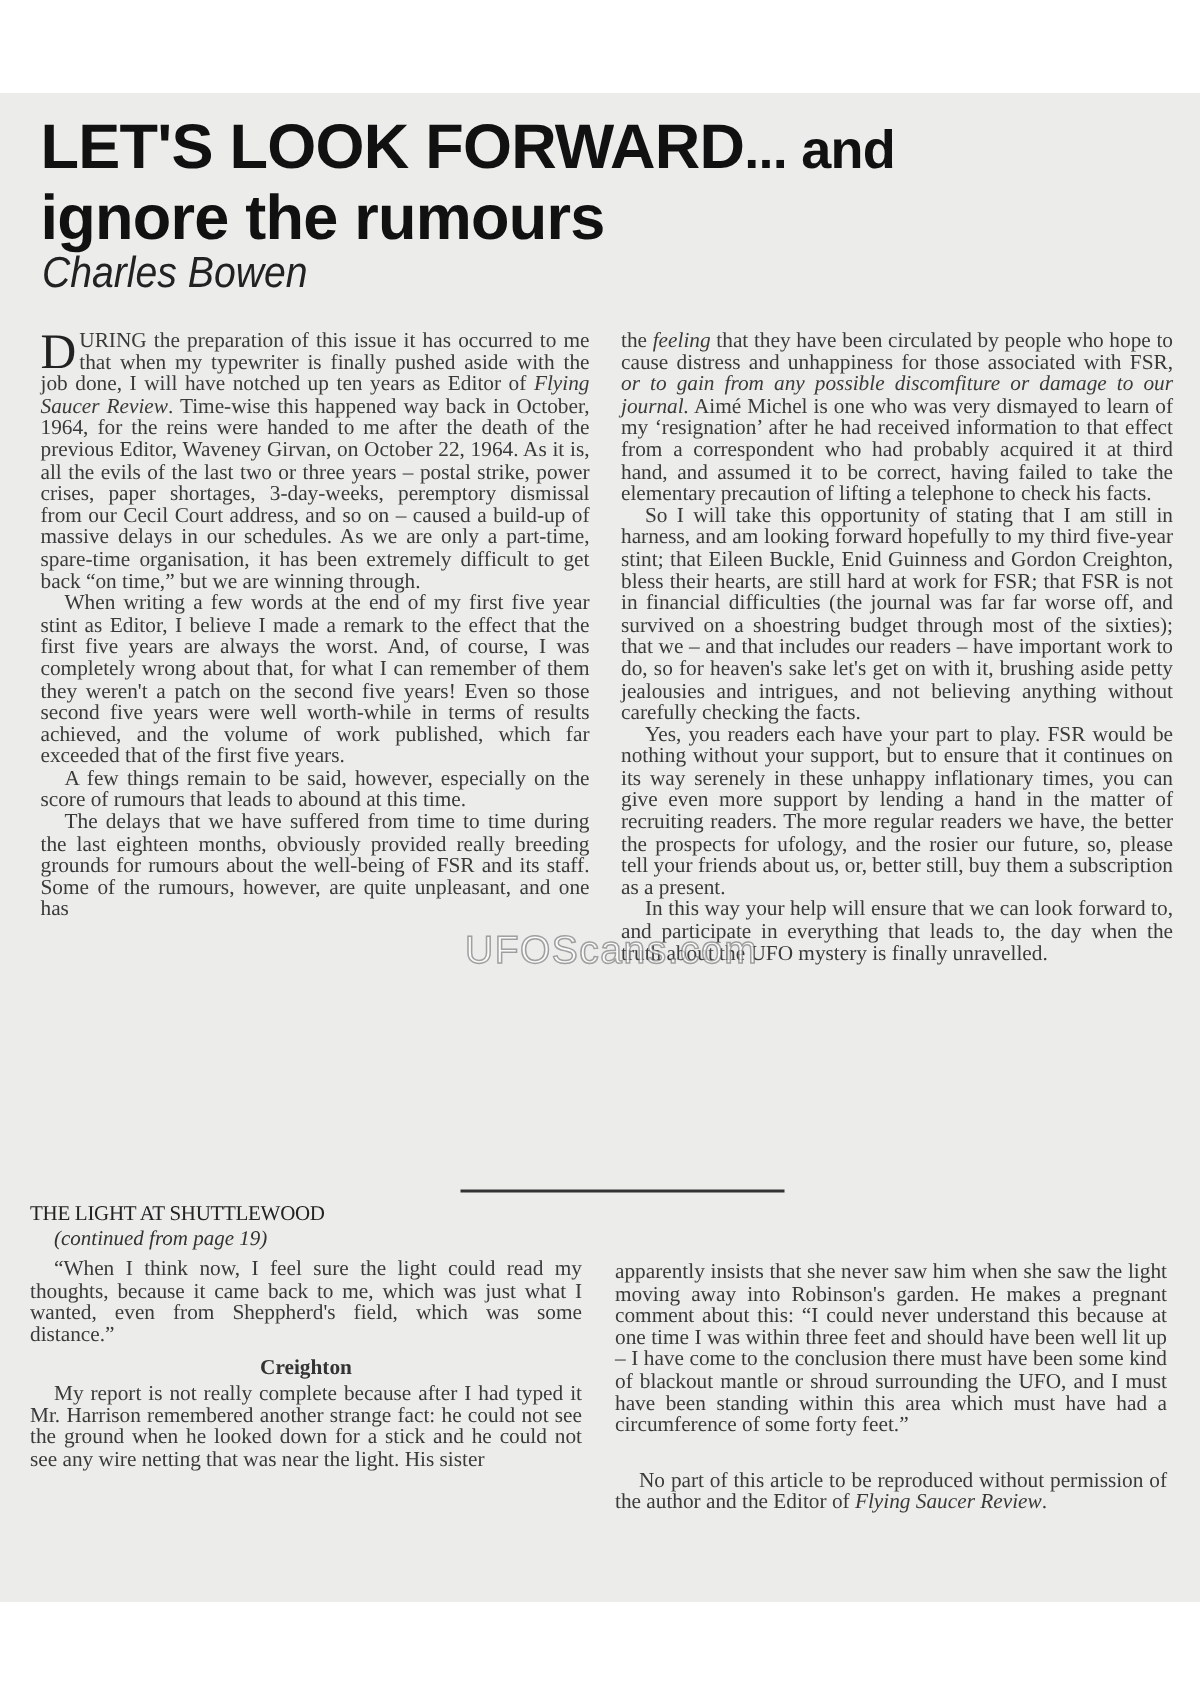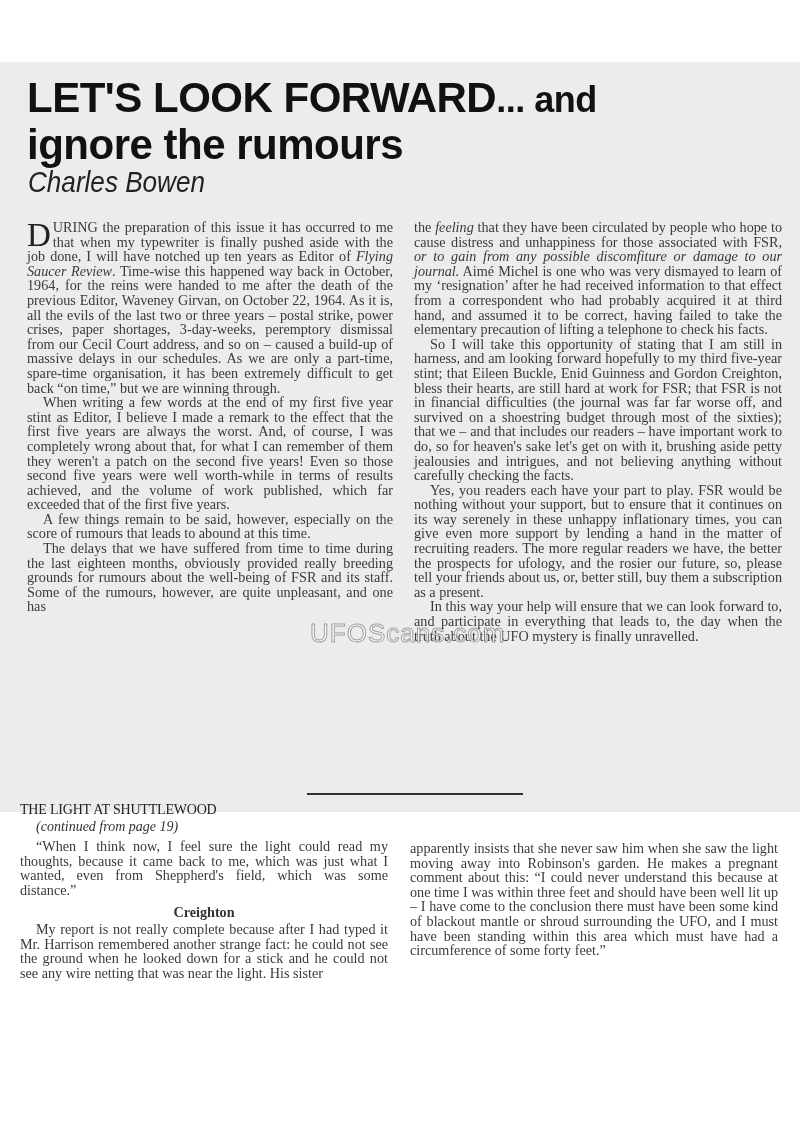--- a/index.html
+++ b/index.html
@@ -3,21 +3,21 @@
 <meta charset="utf-8">
 <style>
   html, body { margin: 0; padding: 0; }
   body {
     width: 800px; height: 1132px; background: #ffffff;
     position: relative; overflow: hidden;
     font-family: "Liberation Serif", "DejaVu Serif", serif;
     color: #2a2a2a;
   }
   .page {
-    position: absolute; left: 0; top: 62px; width: 800px; height: 750px;
+    position: absolute; left: 0; top: 62px; width: 800px; height: 1006px;
     background: #ececea;
   }
   .title {
     position: absolute; left: 27px; top: 14px; margin: 0;
     font-family: "Liberation Sans", "DejaVu Sans", sans-serif;
     font-weight: 700; color: #111; letter-spacing: -0.5px;
     line-height: 44px;
   }
   .title .big { font-size: 42px; }
   .title .small { font-size: 36px; }
@@ -99,16 +99,17 @@
   <div class="cont-sub">(continued from page 19)</div>
 
   <div class="col col3">
     <p>“When I think now, I feel sure the light could read my thoughts, because it came back to me, which was just what I wanted, even from Sheppherd's field, which was some distance.”</p>
     <p class="postscript-head">Creighton</p>
     <p>My report is not really complete because after I had typed it Mr. Harrison remembered another strange fact: he could not see the ground when he looked down for a stick and he could not see any wire netting that was near the light. His sister</p>
   </div>
 
   <div class="col col4">
     <p class="noindent">apparently insists that she never saw him when she saw the light moving away into Robinson's garden. He makes a pregnant comment about this: “I could never understand this because at one time I was within three feet and should have been well lit up – I have come to the conclusion there must have been some kind of blackout mantle or shroud surrounding the UFO, and I must have been standing within this area which must have had a circumference of some forty feet.”</p>
+    <p class="notice"><span>No part of this article to be reproduced without permission of the author and the Editor of </span><em>Flying Saucer Review</em><span>.</span></p>
   </div>
 
   <div class="watermark">UFOScans.com</div>
 </div>
 
 </body></html>

